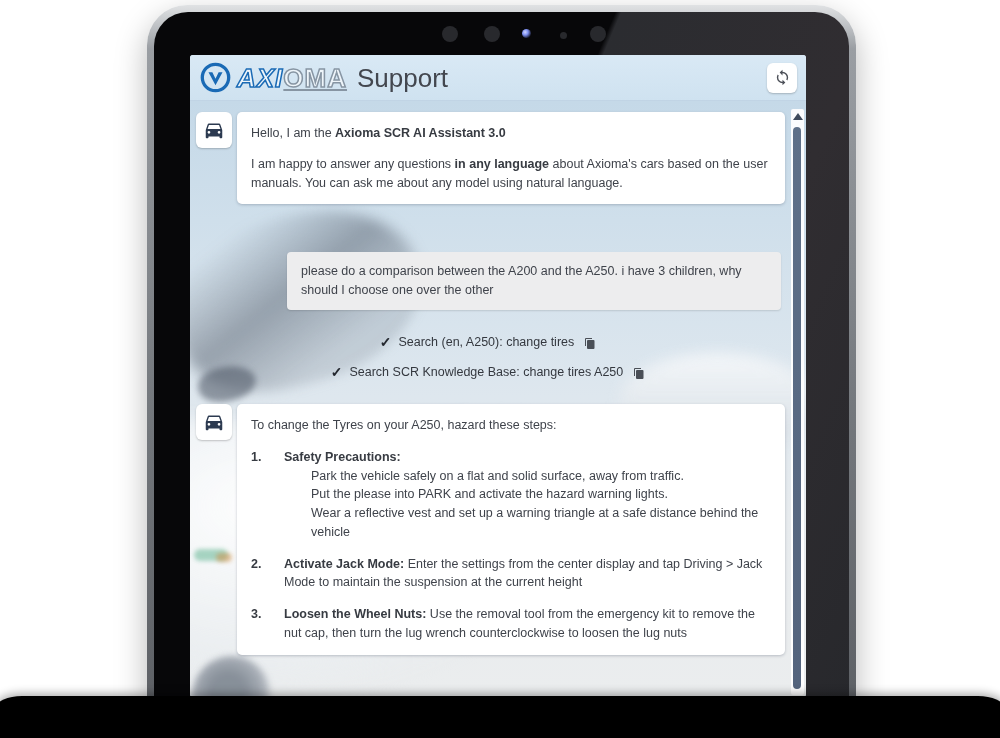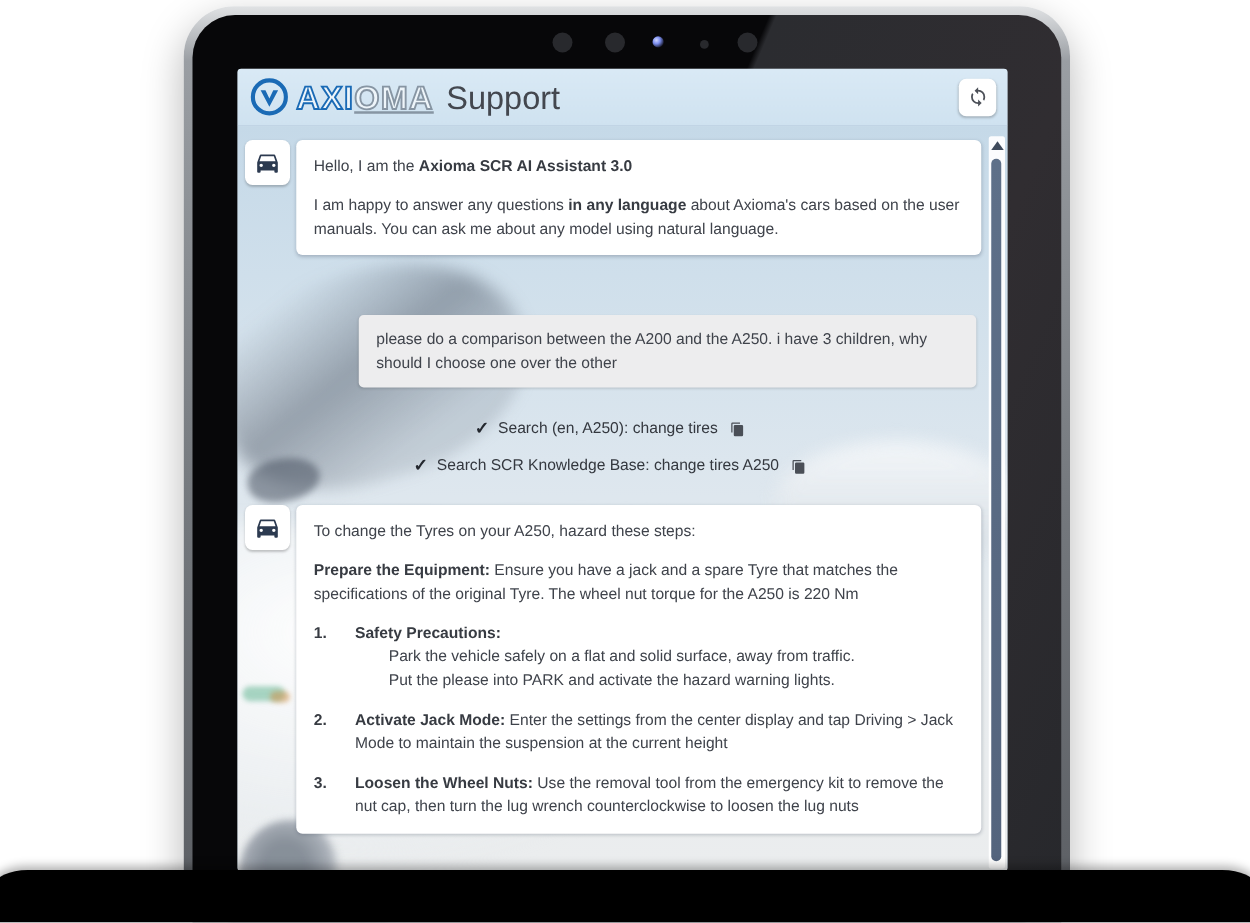--- a/index.html
+++ b/index.html
@@ -28,21 +28,21 @@
   .sensor{position:absolute;border-radius:50%;background:#44454b;opacity:.55;}
 
   .screen{position:absolute;left:43px;top:50px;width:616px;height:642px;border-radius:3px;
           overflow:hidden;background:#cfdfeb;}
 
   
   .app-header{position:relative;height:46px;display:flex;align-items:center;padding:0 9px;
               background:linear-gradient(180deg,#d9e9f5 0%,#cfe2f0 100%);
               border-bottom:1px solid rgba(150,175,200,.35);box-sizing:border-box;}
   .logo-word{font-size:26px;font-weight:800;letter-spacing:1px;margin-left:5px;line-height:1;}
-  .lt1{color:#eef5fa;-webkit-text-stroke:1.5px #1a6ab5;}
+  .lt1{color:#eef5fa;font-style:italic;-webkit-text-stroke:1.5px #1a6ab5;}
   .lt2{color:#eef5fa;text-decoration:underline;-webkit-text-stroke:1.5px #8795a3;}
   .app-title{font-size:26px;font-weight:400;color:#43474f;margin-left:10px;line-height:1;}
   .refresh-btn{margin-left:auto;width:30px;height:30px;border:none;border-radius:6px;background:#fff;
                box-shadow:0 1px 2px rgba(0,0,0,.22);display:flex;align-items:center;justify-content:center;
                cursor:pointer;padding:0;}
 
   
   .chat-viewport{position:absolute;left:0;top:46px;width:616px;height:596px;overflow:hidden;
       background:linear-gradient(180deg,#c5d9e8 0%,#cfdfeb 20%,#dce6ee 45%,#e7ebee 70%,#ebedee 100%);}
   .wp{position:absolute;pointer-events:none;}
@@ -186,25 +186,24 @@
         <div class="avatar" style="left:6px;top:303px;">
           <span style="display:flex;">
             <svg width="22" height="22" viewBox="0 0 24 24">
                 <path fill="#2c3a50" d="M18.92 6.01C18.72 5.42 18.16 5 17.5 5h-11c-.66 0-1.21.42-1.42 1.01L3 12v8a1 1 0 0 0 1 1h1a1 1 0 0 0 1-1v-1h12v1a1 1 0 0 0 1 1h1a1 1 0 0 0 1-1v-8l-2.08-5.99zM6.5 16A1.5 1.5 0 1 1 8 14.5 1.5 1.5 0 0 1 6.5 16zm11 0a1.5 1.5 0 1 1 1.5-1.5 1.5 1.5 0 0 1-1.5 1.5zM5 11l1.5-4.5h11L19 11H5z"></path>
               </svg>
           </span>
         </div>
 
         <div class="msg-card" style="top:303px;">
           <p>To change the Tyres on your A250, hazard these steps:</p>
-          <p><b>Prepare the Equipment:</b><span> Ensure you have a jack and a spare Tyre that matches the specifications of the original Tyre. The wheel nut torque for the A250 is 220 Nm</span></p>
           <div class="steps">
             <div class="step">
               <span class="step-num">1.</span>
-              <span class="step-body"><b>Safety Precautions:</b><span></span><span class="subline">Park the vehicle safely on a flat and solid surface, away from traffic.</span><span class="subline">Put the please into PARK and activate the hazard warning lights.</span></span>
+              <span class="step-body"><b>Safety Precautions:</b><span></span><span class="subline">Park the vehicle safely on a flat and solid surface, away from traffic.</span><span class="subline">Put the please into PARK and activate the hazard warning lights.</span><span class="subline">Wear a reflective vest and set up a warning triangle at a safe distance behind the vehicle</span></span>
             </div>
             <div class="step">
               <span class="step-num">2.</span>
               <span class="step-body"><b>Activate Jack Mode:</b><span> Enter the settings from the center display and tap Driving &gt; Jack Mode to maintain the suspension at the current height</span></span>
             </div>
             <div class="step">
               <span class="step-num">3.</span>
               <span class="step-body"><b>Loosen the Wheel Nuts:</b><span> Use the removal tool from the emergency kit to remove the nut cap, then turn the lug wrench counterclockwise to loosen the lug nuts</span></span>
             </div>
 

